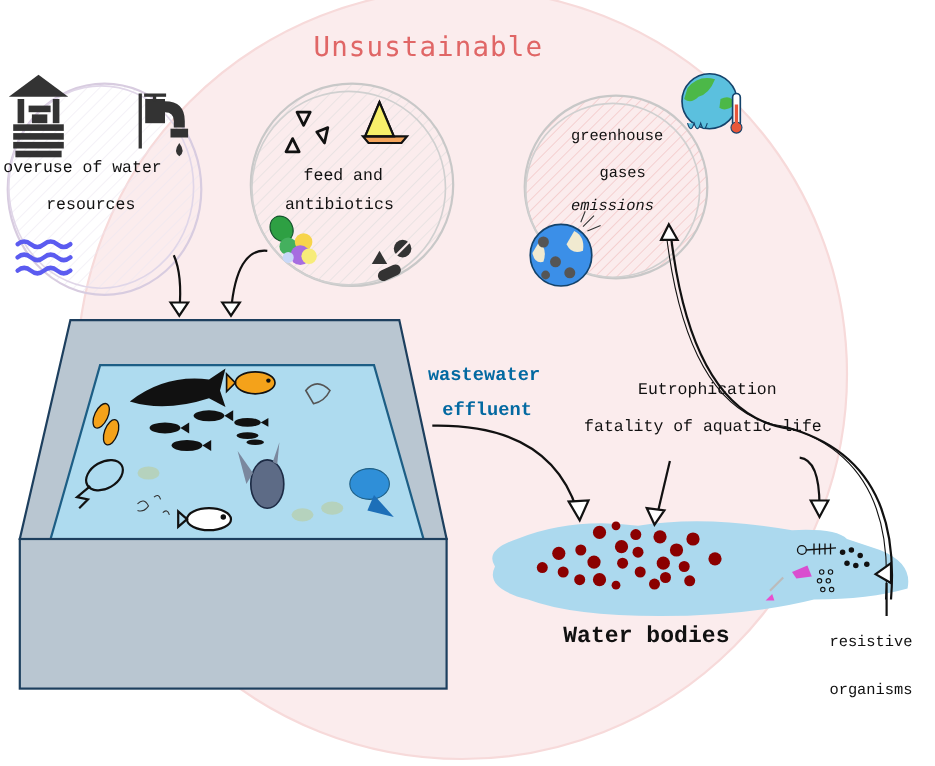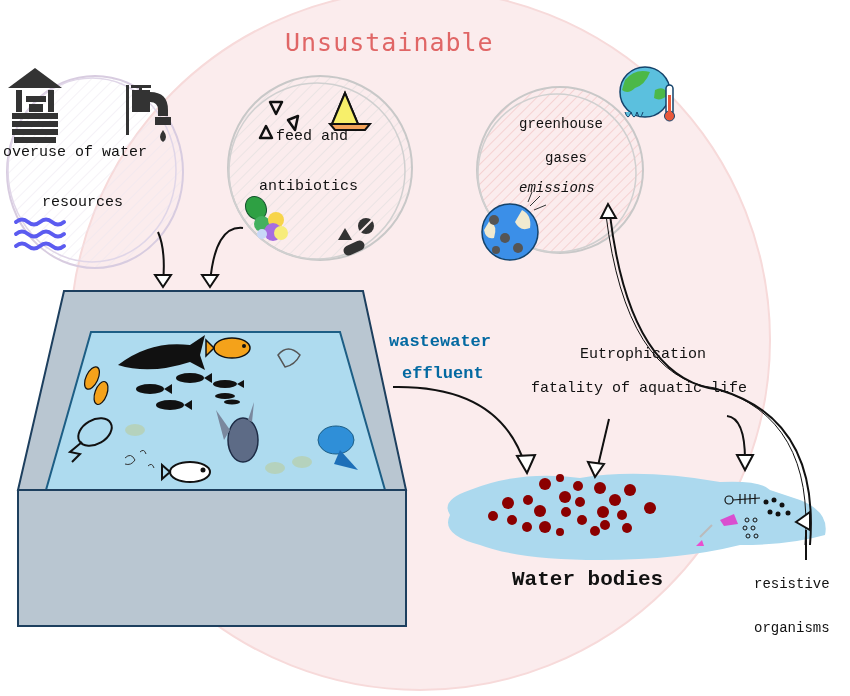--- a/index.html
+++ b/index.html
@@ -245,23 +245,23 @@
       <path d="M805,545 Q815,418 715,388 Q626,378 606,215" stroke-width="1"></path>
       <path d="M601,218 L608,204 L616,218 Z" fill="#fff"></path>
       <path d="M806,560 L806,530"></path>
       <path d="M796,522 L810,512 L810,530 Z" fill="#fff"></path>
     </g>
   </svg>
 
   <div class="title">Unsustainable</div>
 
   <div class="lbl" style="left:3px;top:144px;font-size:15px;">overuse of water</div>
-  <div class="lbl" style="left:42px;top:178px;font-size:15px;margin-top:16px;">resources</div>
-
-  <div class="lbl" style="left:276px;top:128px;font-size:15px;">feed and</div>
+  <div class="lbl" style="left:42px;top:178px;font-size:15px;">resources</div>
+
+  <div class="lbl" style="left:276px;top:152px;font-size:15px;">feed and</div>
   <div class="lbl" style="left:259px;top:178px;font-size:15px;">antibiotics</div>
 
   <div class="lbl" style="left:519px;top:116px;font-size:14px;">greenhouse</div>
   <div class="lbl" style="left:545px;top:150px;font-size:14px;">gases</div>
   <div class="lbl" style="left:519px;top:180px;font-size:14px;font-style:italic;">emissions</div>
 
   <div class="lbl green" style="left:389px;top:332px;">wastewater</div>
   <div class="lbl green" style="left:402px;top:364px;">effluent</div>
 
   <div class="lbl" style="left:580px;top:346px;font-size:15px;">Eutrophication</div>

